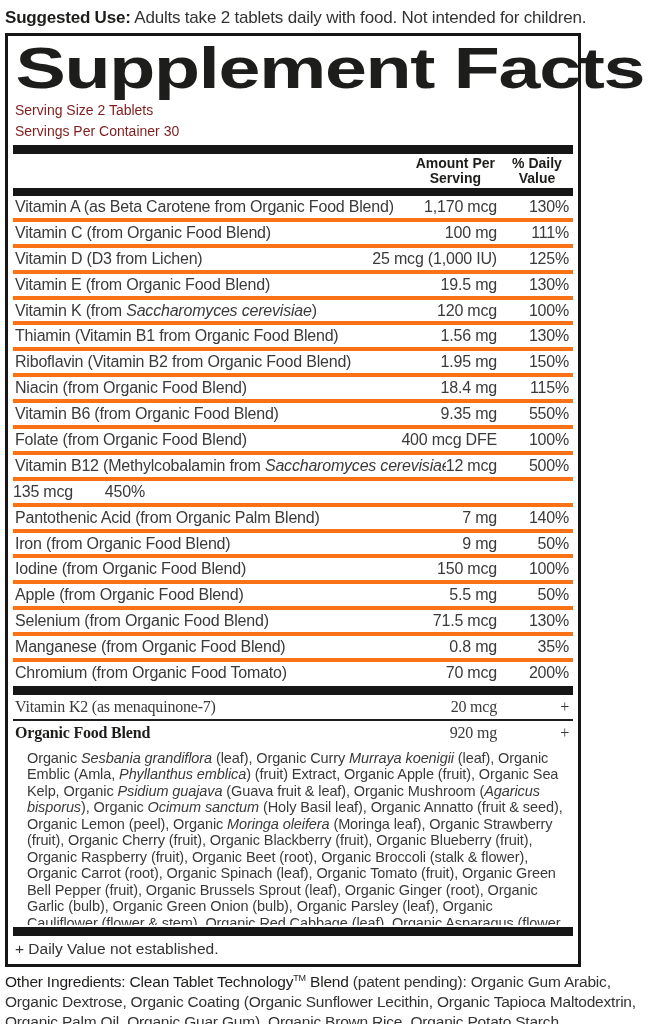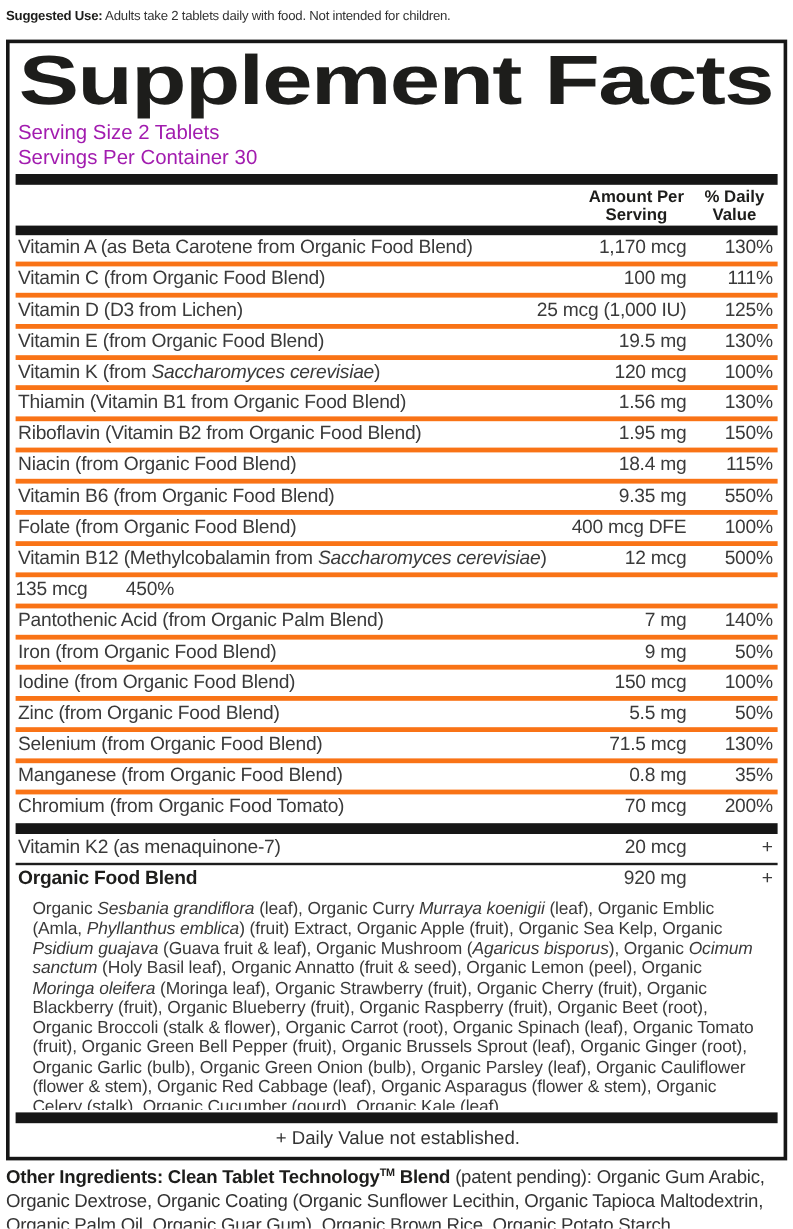--- a/index.html
+++ b/index.html
@@ -1,52 +1,52 @@
 <!DOCTYPE html>
 <html><head>
 <meta charset="utf-8">
 <style>
   html,body{margin:0;padding:0;background:#fff;}
   .page{position:relative;width:661px;height:1024px;background:#fff;overflow:hidden;
         font-family:"Liberation Sans","DejaVu Sans",sans-serif;color:#3a3a3a;}
   
-  .suggested{position:absolute;top:8px;left:5px;width:654px;font-size:11px;
+  .suggested{position:absolute;top:8px;left:5px;width:654px;font-size:17px;
              letter-spacing:-0.2px;color:#333;white-space:nowrap;}
   .suggested .lead{font-weight:700;color:#1d1d1b;}
   
-  .panel{position:absolute;left:5px;top:33px;width:651px;height:934px;box-sizing:border-box;
+  .panel{position:absolute;left:5px;top:33px;width:576px;height:934px;box-sizing:border-box;
          border:3px solid #161616;padding:0 5px;display:flex;flex-direction:column;background:#fff;}
   .panel > *{flex-shrink:0;}
   .title{font-weight:700;font-size:58px;line-height:60px;letter-spacing:-1px;color:#1d1d1b;
          transform:scaleX(1.30);transform-origin:left center;white-space:nowrap;margin-top:2px;padding-left:2px;}
-  .serving{margin-top:2px;padding-left:2px;font-size:17px;line-height:21px;color:#a21caf;}
+  .serving{margin-top:2px;padding-left:2px;font-size:14px;line-height:21px;color:#7f1d1d;}
   .bar{height:9px;background:#161616;}
   .bar-1{margin-top:3px;}
   .bar-2{height:8px;}
   .bar-mid{margin-top:2px;}
   .bar-foot{margin-top:2px;}
   
   .header-row{display:flex;justify-content:flex-end;align-items:flex-end;padding:2px 0 2px 0;
               font-weight:700;font-size:14px;line-height:15px;color:#1d1d1b;}
   .amt-head{text-align:center;white-space:pre-line;padding-right:6px;}
   .dv-head{width:72px;text-align:center;white-space:pre-line;}
   
   .row{display:flex;align-items:center;height:21.9px;font-size:16px;letter-spacing:-0.2px;color:#3a3a3a;}
   .rows .row + .row{border-top:4px solid #f97316;}
   .row .name{flex:1;padding-left:2px;white-space:nowrap;overflow:hidden;}
   .row .amt{white-space:nowrap;text-align:right;}
   .row .dv{width:72px;text-align:right;padding-right:4px;white-space:nowrap;}
-  .extra .row{height:24px;}
+  .extra .row{height:24px;font-family:Liberation Serif, serif;}
   .extra .row + .row{border-top:2.5px solid #1d1d1d;}
   .bold-row .name{font-weight:700;color:#1d1d1b;}
-  .bold{font-weight:700;color:#1d1d1b;}
+  .bold{font-weight:400;color:#1d1d1b;}
   
   .blend-desc{flex:1 1 auto;overflow:hidden;margin-top:3px;padding:2px 10px 0 14px;
               font-size:14.5px;line-height:16.5px;letter-spacing:-0.1px;color:#3a3a3a;}
-  .footnote{font-size:15.5px;color:#333;padding:4px 0 6px 2px;text-align:center;}
+  .footnote{font-size:15.5px;color:#333;padding:4px 0 6px 2px;}
   
   .other{position:absolute;left:5px;top:972px;width:654px;font-size:15.5px;line-height:20px;
          letter-spacing:-0.2px;color:#333;}
   sup{font-size:9px;line-height:0;vertical-align:super;}
 </style>
 </head>
 <body>
 
 <div class="page">
 
@@ -156,21 +156,21 @@
     <div class="dv">50%</div>
   </div>
 
   <div class="row">
     <div class="name"><span>Iodine (from Organic Food Blend)</span></div>
     <div class="amt">150 mcg</div>
     <div class="dv">100%</div>
   </div>
 
   <div class="row">
-    <div class="name"><span>Zinc (from Organic Food Blend)</span></div>
+    <div class="name"><span>Apple (from Organic Food Blend)</span></div>
     <div class="amt">5.5 mg</div>
     <div class="dv">50%</div>
   </div>
 
   <div class="row">
     <div class="name"><span>Selenium (from Organic Food Blend)</span></div>
     <div class="amt">71.5 mcg</div>
     <div class="dv">130%</div>
   </div>
 

